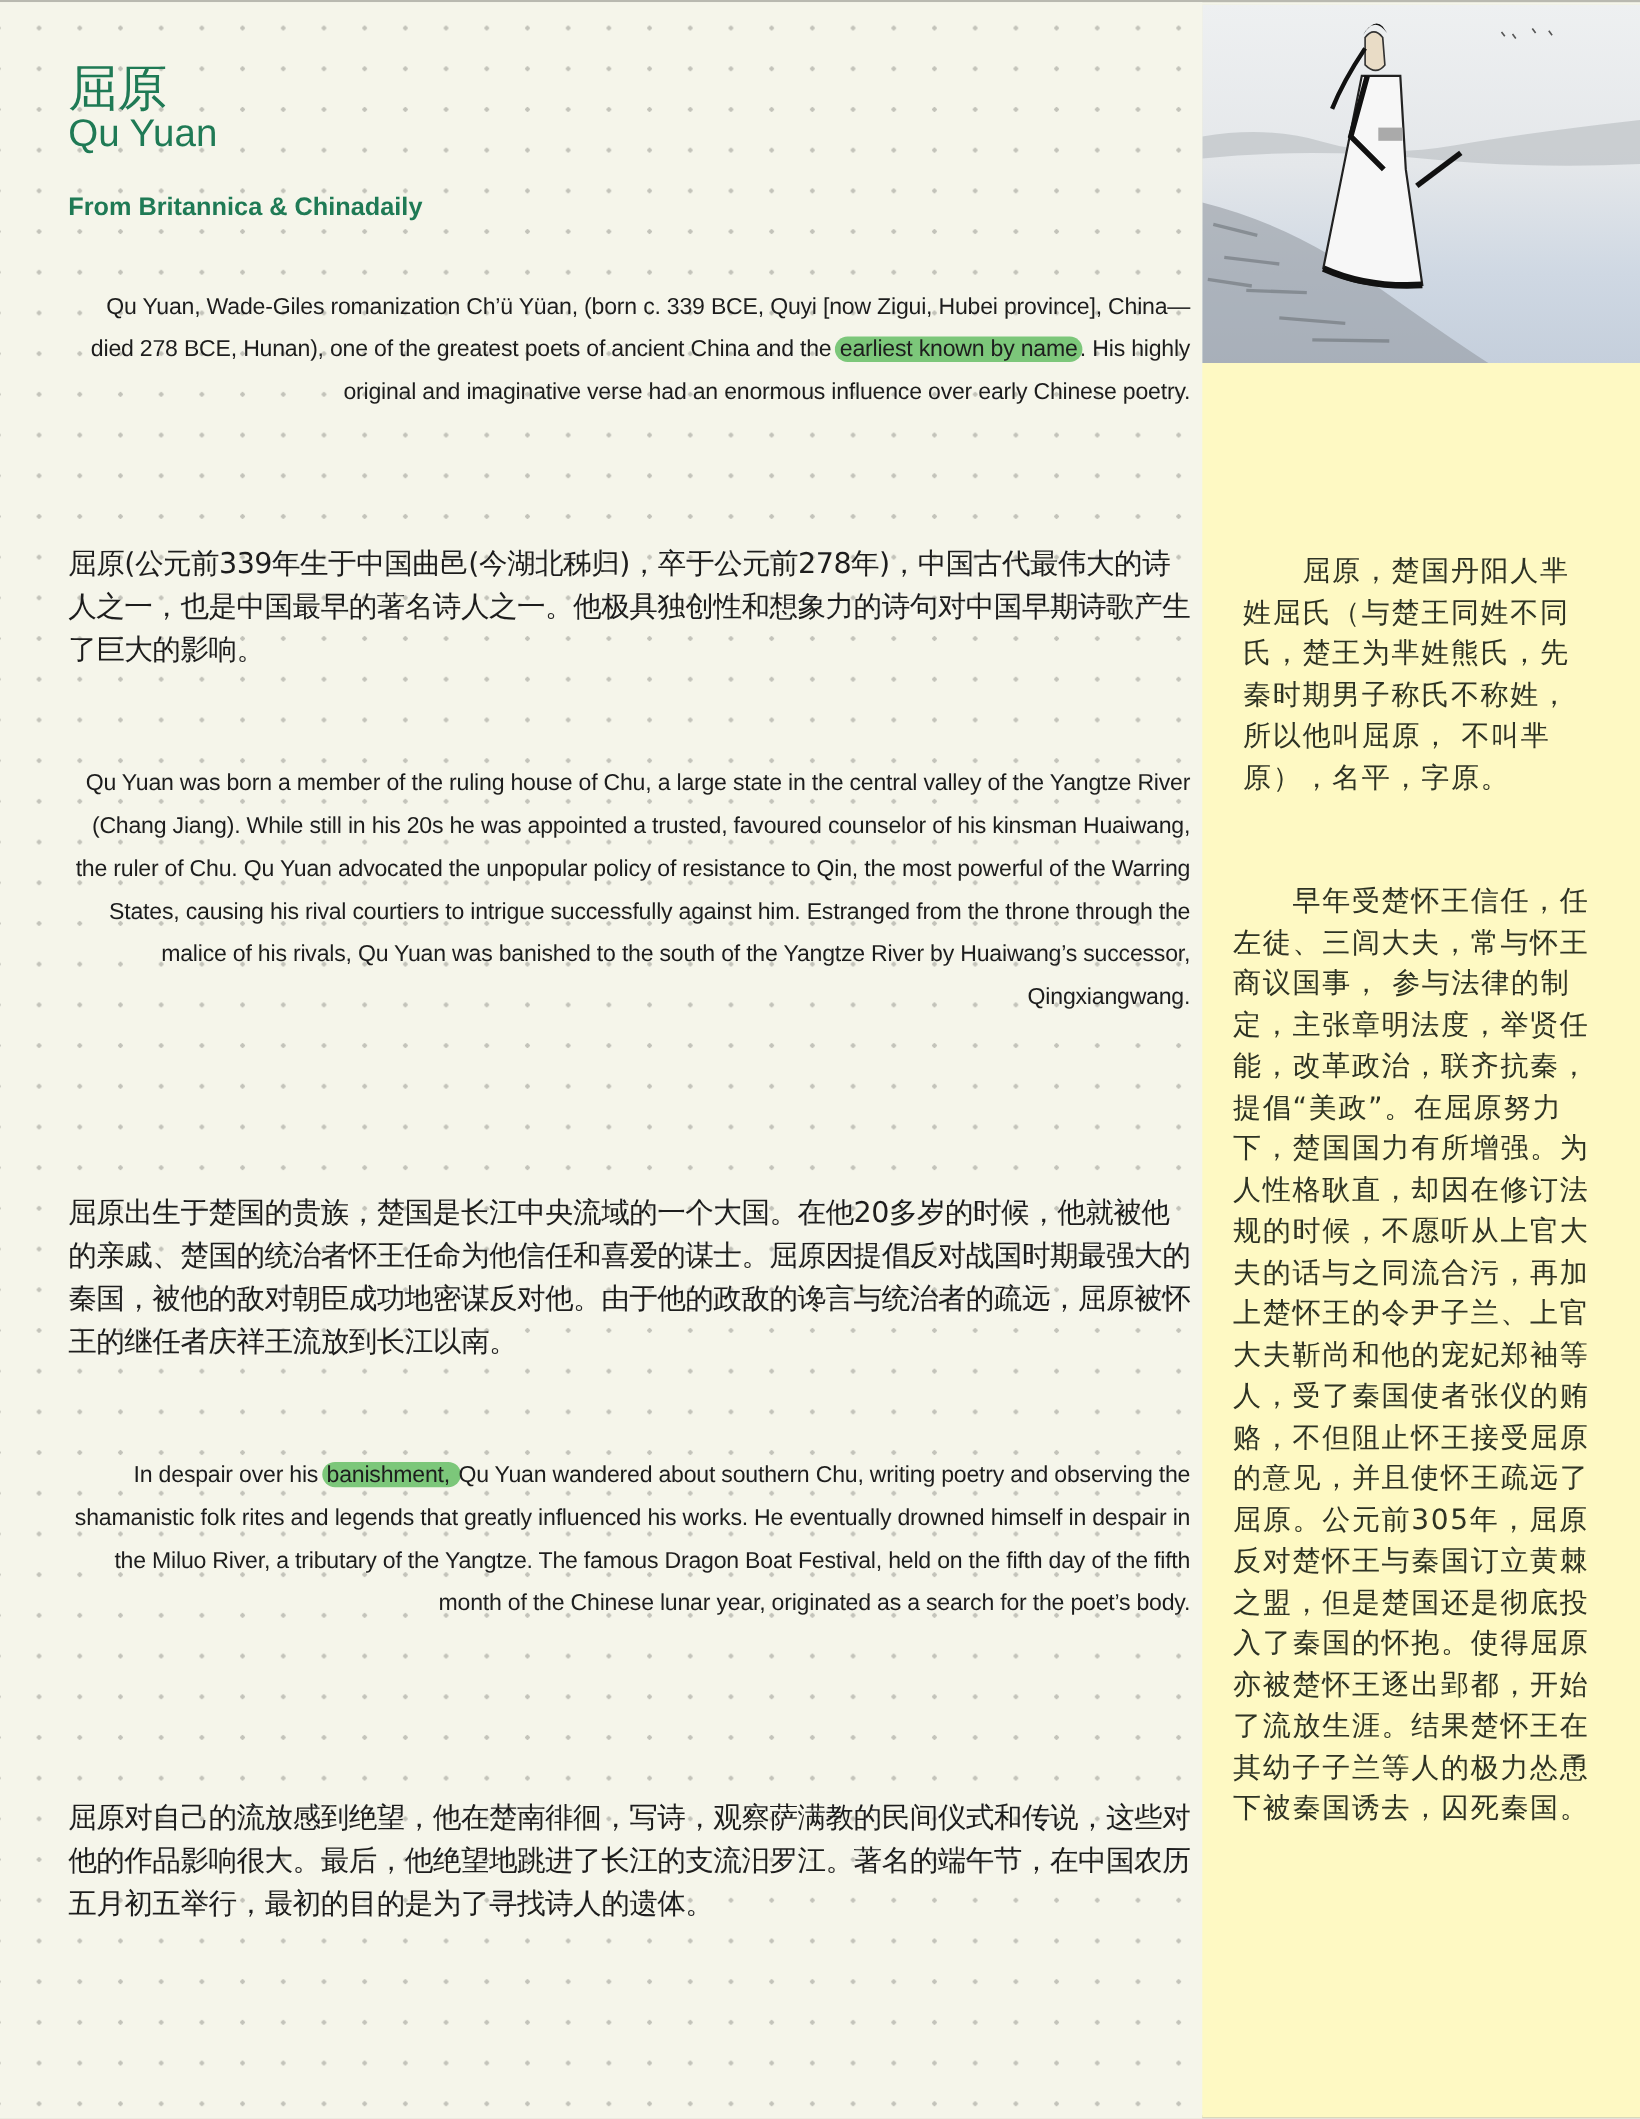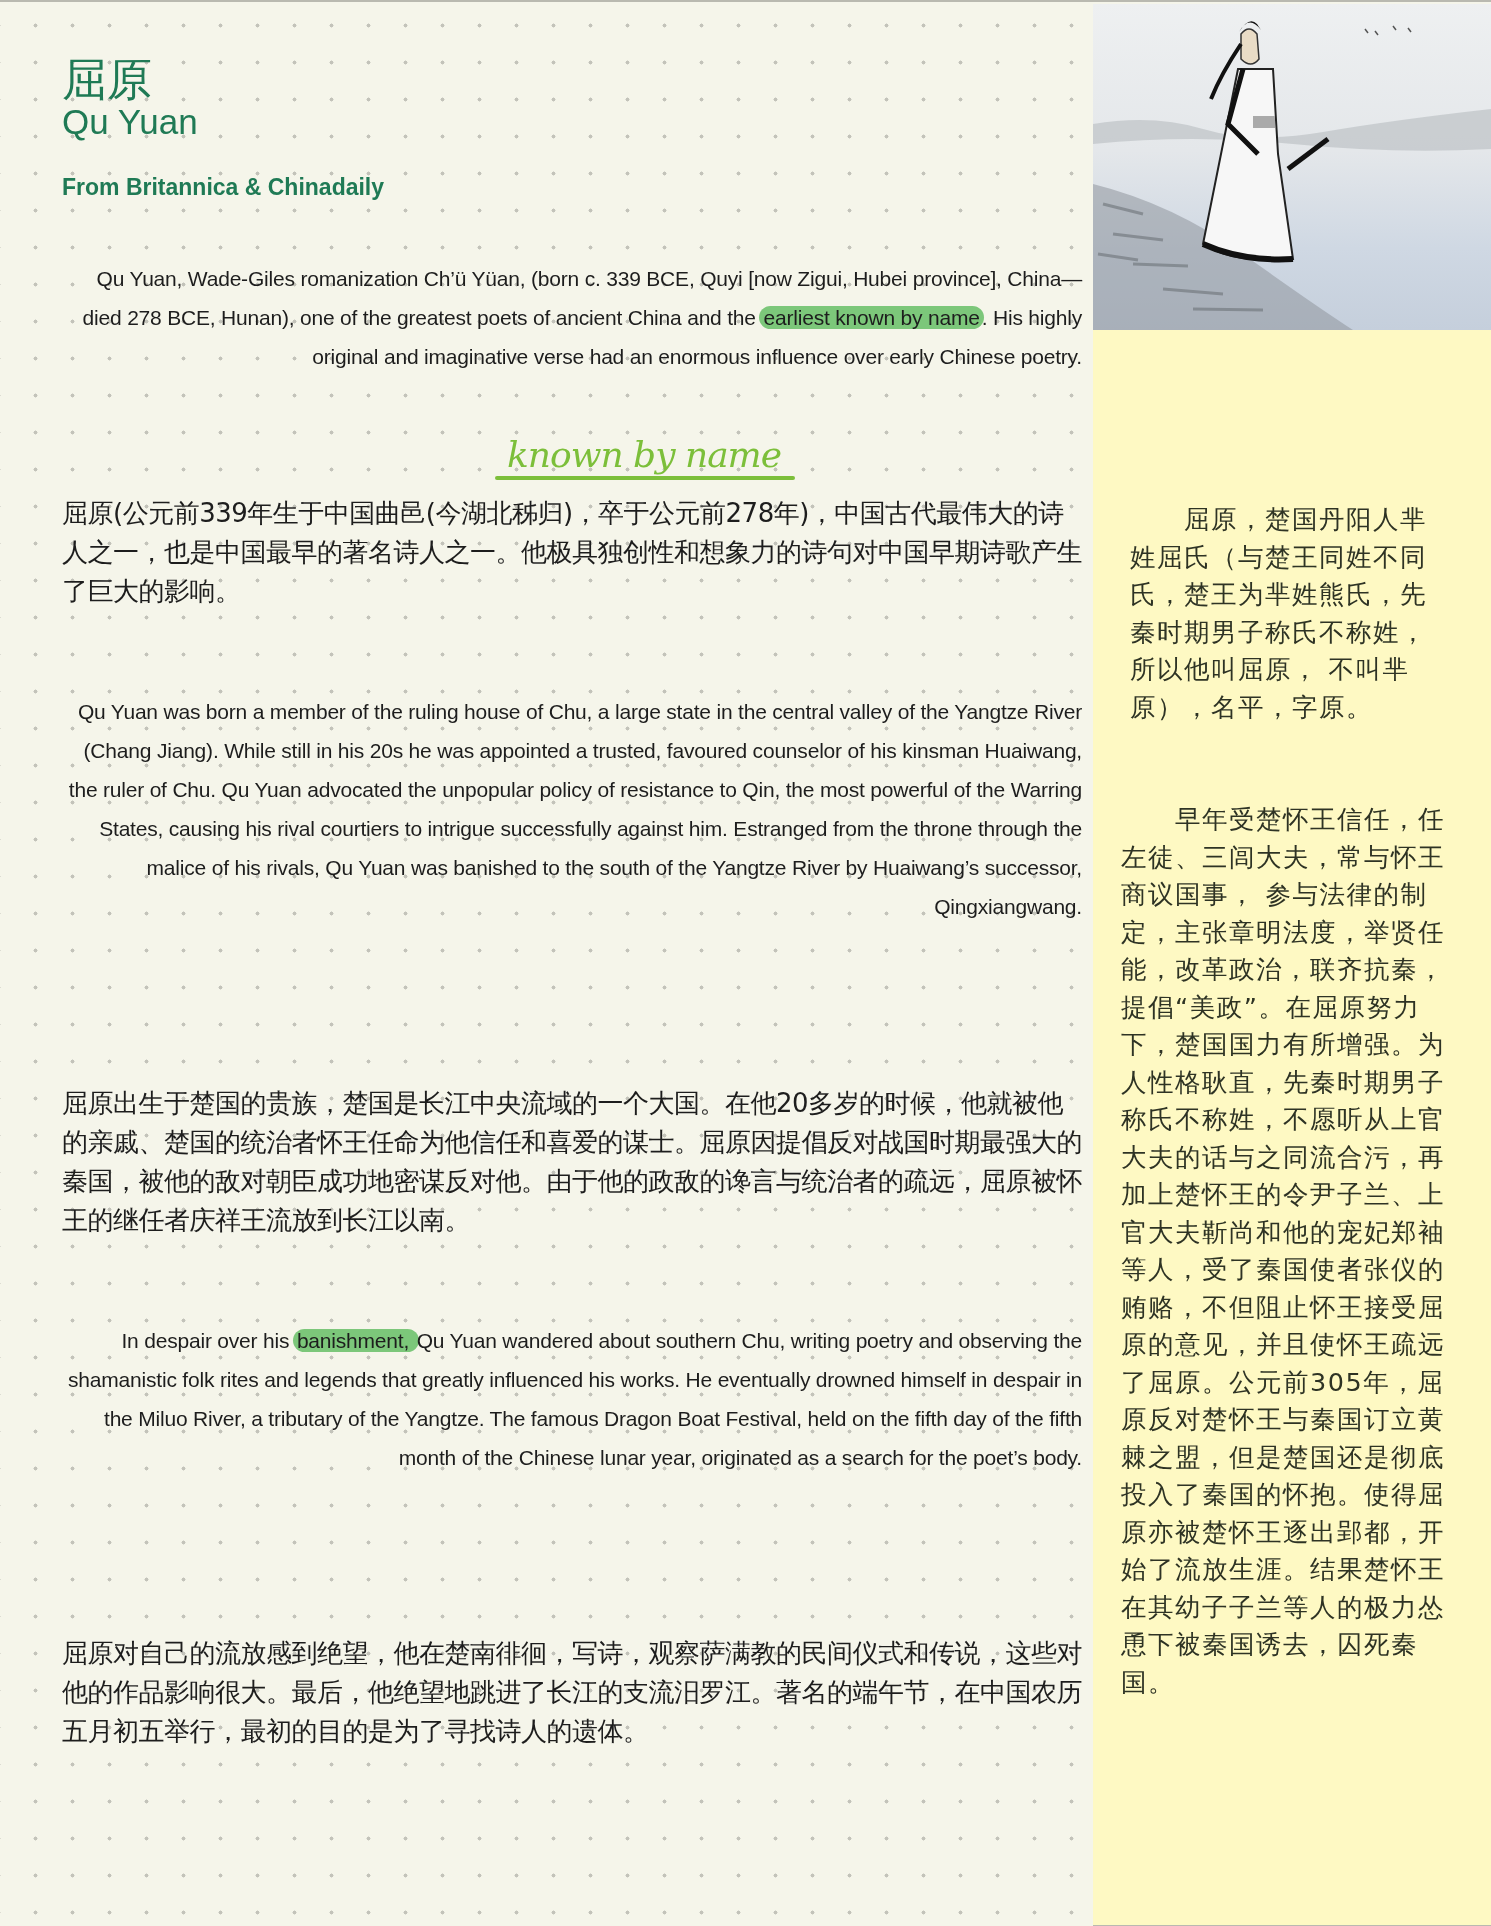--- a/index.html
+++ b/index.html
@@ -77,24 +77,20 @@
 <div class="page">
   <div class="main">
     <div class="title-zh">屈原</div>
     <div class="title-en">Qu Yuan</div>
     <div class="source">From Britannica &amp; Chinadaily</div>
 
     <div class="para en" style="top:257px;">
       <span>Qu Yuan, Wade-Giles romanization Ch’ü Yüan, (born c. 339 BCE, Quyi [now Zigui, Hubei province], China—died 278 BCE, Hunan), one of the greatest poets of ancient China and the </span><span class="hl">earliest known by name</span><span>. His highly original and imaginative verse had an enormous influence over early Chinese poetry.</span>
     </div>
 
-    <div class="annotation">
-      <div class="annotation-text">known by name</div>
-      <div class="annotation-line"></div>
-    </div>
 
     <div class="para zh" style="top:492px;">屈原(公元前339年生于中国曲邑(今湖北秭归)，卒于公元前278年)，中国古代最伟大的诗人之一，也是中国最早的著名诗人之一。他极具独创性和想象力的诗句对中国早期诗歌产生了巨大的影响。</div>
 
     <div class="para en" style="top:690px;">Qu Yuan was born a member of the ruling house of Chu, a large state in the central valley of the Yangtze River (Chang Jiang). While still in his 20s he was appointed a trusted, favoured counselor of his kinsman Huaiwang, the ruler of Chu. Qu Yuan advocated the unpopular policy of resistance to Qin, the most powerful of the Warring States, causing his rival courtiers to intrigue successfully against him. Estranged from the throne through the malice of his rivals, Qu Yuan was banished to the south of the Yangtze River by Huaiwang’s successor, Qingxiangwang.</div>
 
     <div class="para zh" style="top:1082px;">屈原出生于楚国的贵族，楚国是长江中央流域的一个大国。在他20多岁的时候，他就被他的亲戚、楚国的统治者怀王任命为他信任和喜爱的谋士。屈原因提倡反对战国时期最强大的秦国，被他的敌对朝臣成功地密谋反对他。由于他的政敌的谗言与统治者的疏远，屈原被怀王的继任者庆祥王流放到长江以南。</div>
 
     <div class="para en" style="top:1319px;">
       <span>In despair over his </span><span class="hl">banishment, </span><span>Qu Yuan wandered about southern Chu, writing poetry and observing the shamanistic folk rites and legends that greatly influenced his works. He eventually drowned himself in despair in the Miluo River, a tributary of the Yangtze. The famous Dragon Boat Festival, held on the fifth day of the fifth month of the Chinese lunar year, originated as a search for the poet’s body.</span>
     </div>
@@ -129,15 +125,15 @@
         <path d="M148 40 q-20 30 -30 55" stroke="#111" stroke-width="4" fill="none"></path>
         <path d="M145 65 L110 240 Q140 260 200 255 L185 150 L180 65 Z" fill="#f7f7f7" stroke="#222" stroke-width="2"></path>
         <path d="M150 65 L135 120 L165 150" stroke="#111" stroke-width="5" fill="none"></path>
         <path d="M110 240 Q150 258 200 255" stroke="#111" stroke-width="6" fill="none"></path>
         <rect x="160" y="112" width="22" height="12" fill="#aaa"></rect>
         <line x1="195" y1="165" x2="235" y2="135" stroke="#111" stroke-width="5"></line>
         <path d="M272 25 l3 4 M282 27 l3 4 M300 22 l3 4 M315 24 l3 4" stroke="#555" stroke-width="1.5"></path>
       </svg>
     </div>
     <div class="side-para" style="left:37px; top:497px; width:320px;">　　屈原，楚国丹阳人芈姓屈氏（与楚王同姓不同氏，楚王为芈姓熊氏，先秦时期男子称氏不称姓，所以他叫屈原， 不叫芈原），名平，字原。</div>
-    <div class="side-para" style="left:28px; top:797px; width:330px;">　　早年受楚怀王信任，任左徒、三闾大夫，常与怀王商议国事， 参与法律的制定，主张章明法度，举贤任能，改革政治，联齐抗秦，提倡“美政”。在屈原努力下，楚国国力有所增强。为人性格耿直，先秦时期男子称氏不称姓，不愿听从上官大夫的话与之同流合污，再加上楚怀王的令尹子兰、上官大夫靳尚和他的宠妃郑袖等人，受了秦国使者张仪的贿赂，不但阻止怀王接受屈原的意见，并且使怀王疏远了屈原。公元前305年，屈原反对楚怀王与秦国订立黄棘之盟，但是楚国还是彻底投入了秦国的怀抱。使得屈原亦被楚怀王逐出郢都，开始了流放生涯。结果楚怀王在其幼子子兰等人的极力怂恿下被秦国诱去，囚死秦国。</div>
+    <div class="side-para" style="left:28px; top:797px; width:330px;">　　早年受楚怀王信任，任左徒、三闾大夫，常与怀王商议国事， 参与法律的制定，主张章明法度，举贤任能，改革政治，联齐抗秦，提倡“美政”。在屈原努力下，楚国国力有所增强。为人性格耿直，却因在修订法规的时候，不愿听从上官大夫的话与之同流合污，再加上楚怀王的令尹子兰、上官大夫靳尚和他的宠妃郑袖等人，受了秦国使者张仪的贿赂，不但阻止怀王接受屈原的意见，并且使怀王疏远了屈原。公元前305年，屈原反对楚怀王与秦国订立黄棘之盟，但是楚国还是彻底投入了秦国的怀抱。使得屈原亦被楚怀王逐出郢都，开始了流放生涯。结果楚怀王在其幼子子兰等人的极力怂恿下被秦国诱去，囚死秦国。</div>
   </div>
 </div>
 
 </body></html>

